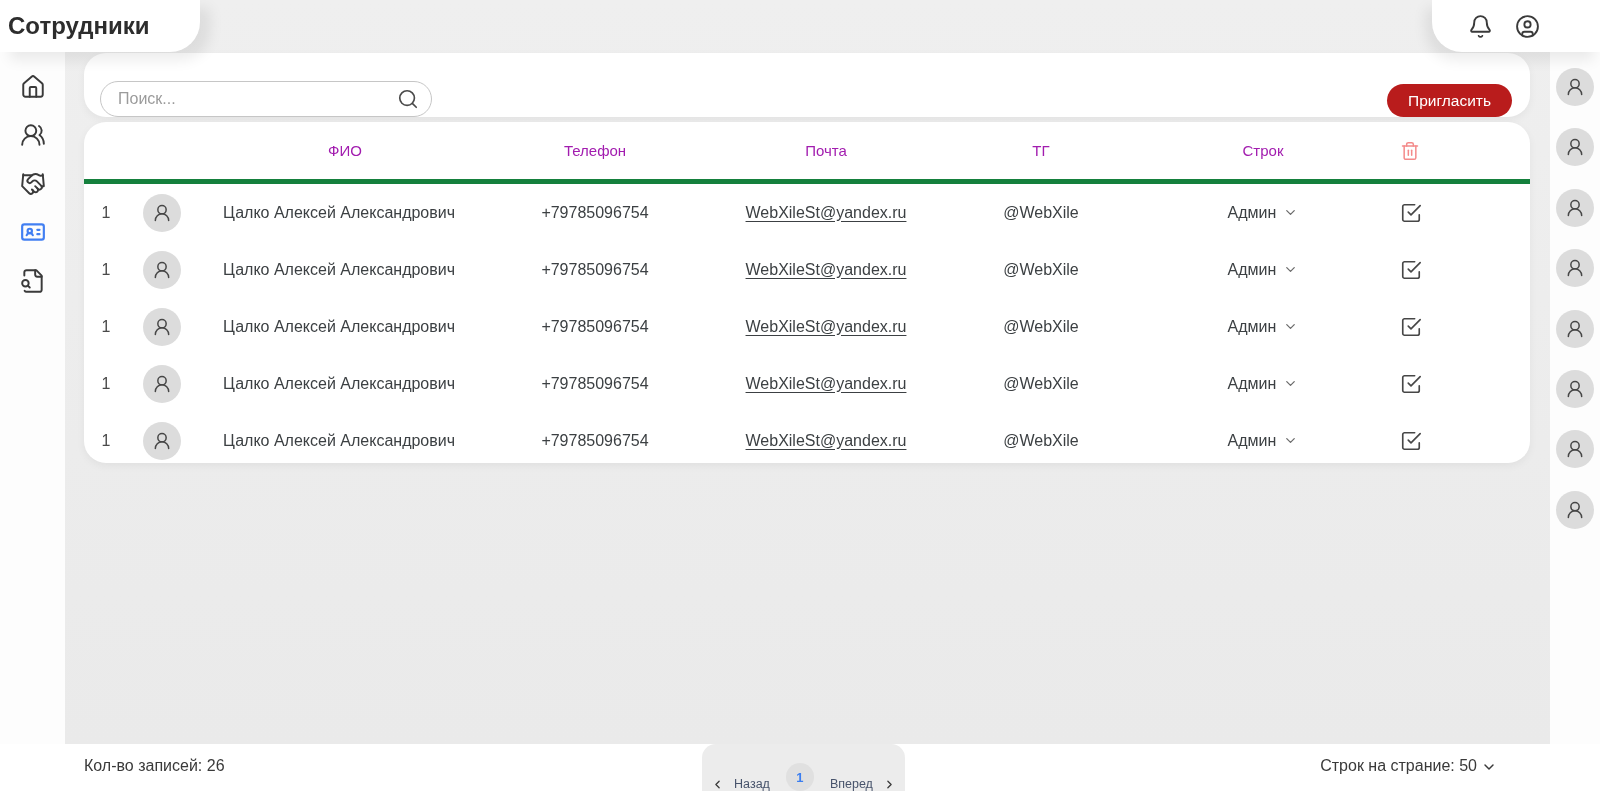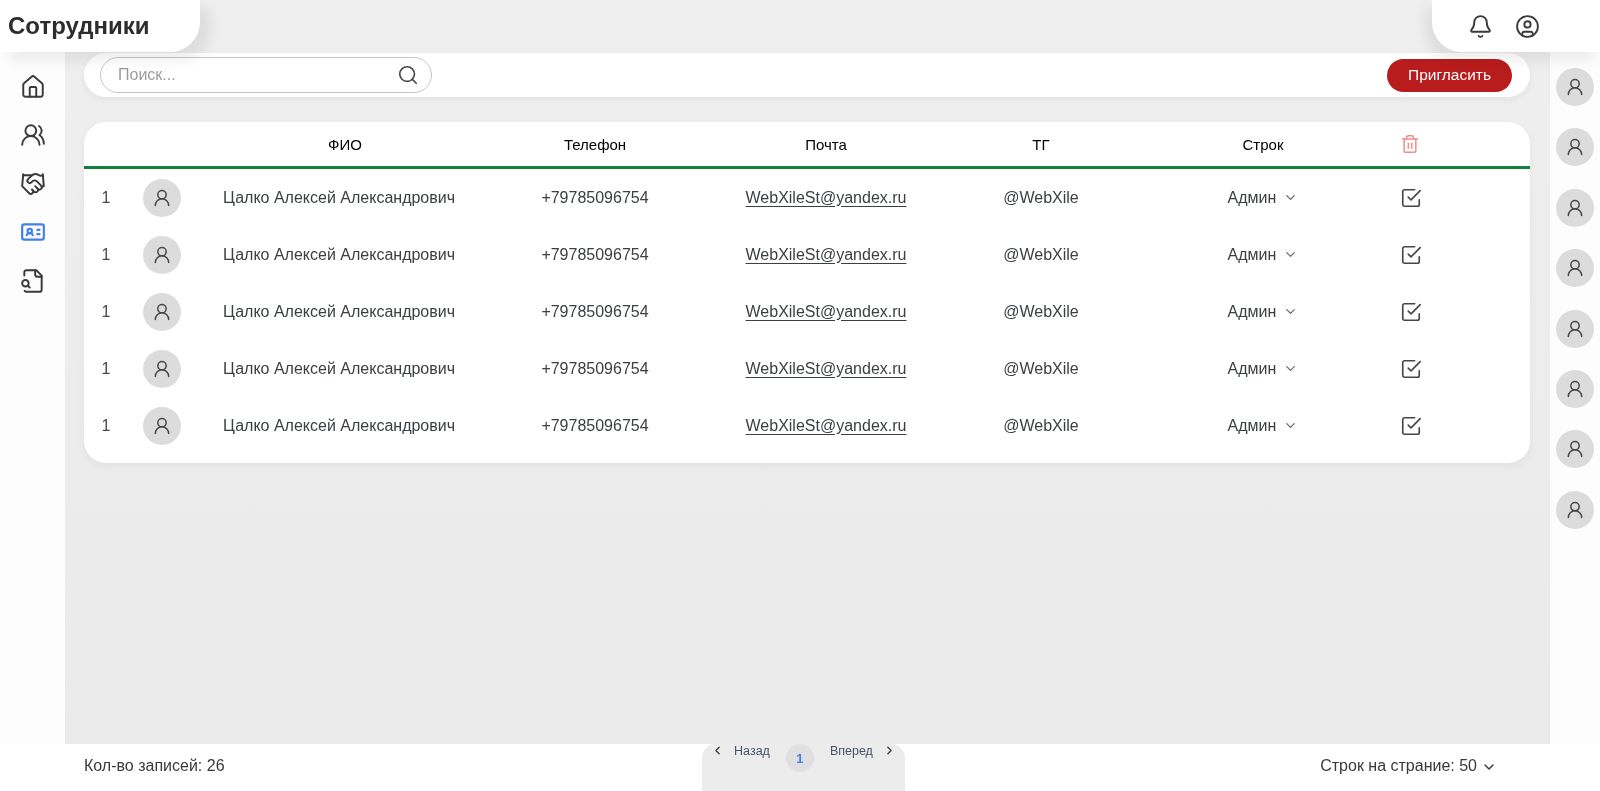--- a/index.html
+++ b/index.html
@@ -42,24 +42,24 @@
   .tab-account .ic { width:25px; height:25px; color:#3a3a3a; cursor:pointer; }
 
   
   .nav-item { position:absolute; left:20px; width:26px; height:26px; color:#3a3a3a; cursor:pointer; }
   .nav-item .ic { width:26px; height:26px; }
   .nav-item.active { color:#417ff2; }
   .nav-item.active .ic { stroke-width:2; }
 
   
   .toolbar {
-    position:absolute; left:84px; top:53px; width:1446px; height:44px;
+    position:absolute; left:84px; top:53px; width:1446px; height:64px;
     background:#ffffff; border-radius:22px;
     box-shadow:0 3px 8px rgba(0,0,0,.05);
-    display:flex; align-items:center; z-index:4;
+    display:flex; align-items:flex-end; z-index:4;
   }
   .search-pill {
     position:relative; margin-left:16px; width:332px; height:36px;
   }
   .search-pill input {
     width:100%; height:100%; border:1.5px solid #c6c6c6; border-radius:18px;
     padding:0 44px 0 17px; font-family:inherit; font-size:16px; color:#3c4043;
     outline:none; background:transparent;
   }
   .search-pill input::placeholder { color:#9b9b9b; }
@@ -77,21 +77,21 @@
   .table-card {
     position:absolute; left:84px; top:122px; width:1446px; height:341px;
     background:#ffffff; border-radius:22px;
     box-shadow:0 3px 8px rgba(0,0,0,.05); z-index:4; overflow:hidden;
   }
   .thead, .trow {
     display:grid;
     grid-template-columns:44px 68px 298px 202px 260px 170px 274px 130px;
     align-items:center;
   }
-  .thead { height:47px; border-bottom:3px solid #15803d; color:#000000; font-size:15px; }
+  .thead { height:62px; border-bottom:5px solid #15803d; color:#a21caf; font-size:15px; }
   .trow { height:57px; font-size:16px; color:#3c4043; }
   .cell { text-align:center; }
   .c-name { text-align:left; padding-left:27px; }
   .c-num { color:#4a4a4a; }
   .avatar {
     width:38px; height:38px; border-radius:50%; background:#dcdcdc;
     display:inline-flex; align-items:center; justify-content:center;
   }
   .avatar .ic { width:20px; height:20px; color:#474747; }
   .email { color:#3c4043; text-decoration:underline; text-underline-offset:3px; cursor:pointer; }
@@ -109,21 +109,21 @@
 
   
   .footer {
     position:absolute; left:0; top:744px; width:1600px; height:47px;
     background:#ffffff; z-index:6;
   }
   .records { position:absolute; left:84px; top:13px; font-size:16px; color:#3a3a3a; }
   .pager {
     position:absolute; left:702px; top:0; width:203px; height:47px;
     background:#ececec; border-radius:14px 14px 0 0;
-    display:flex; align-items:flex-start; justify-content:center; gap:10px;
+    display:flex; align-items:flex-end; justify-content:center; gap:10px;
   }
   .pager .ic { width:13px; height:13px; color:#3a3a3a; cursor:pointer; }
   .pager-link { font-size:12.5px; color:#47536b; cursor:pointer; }
   .page-circle {
     width:28px; height:28px; border-radius:50%; background:#e0e0e0;
     display:flex; align-items:center; justify-content:center;
     font-size:13px; font-weight:700; color:#3b7ef0; cursor:pointer; margin:0 6px;
   }
   .rows-per-page {
     position:absolute; right:103px; top:13px; display:flex; align-items:flex-end;

